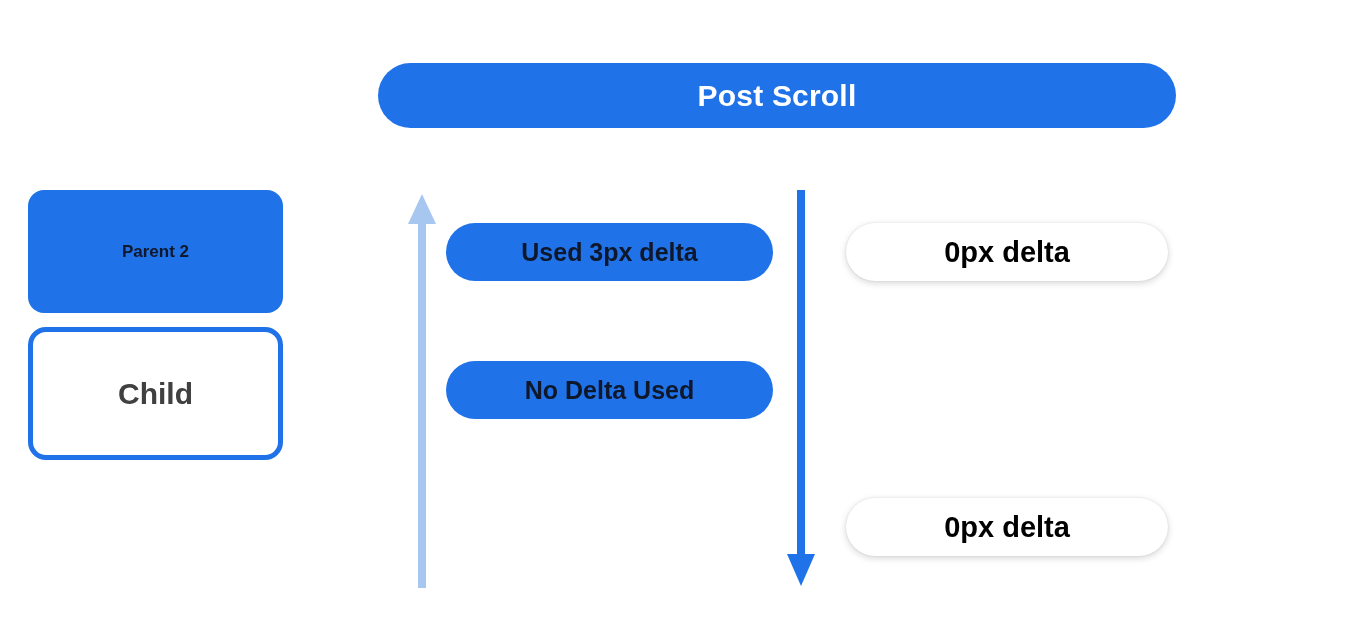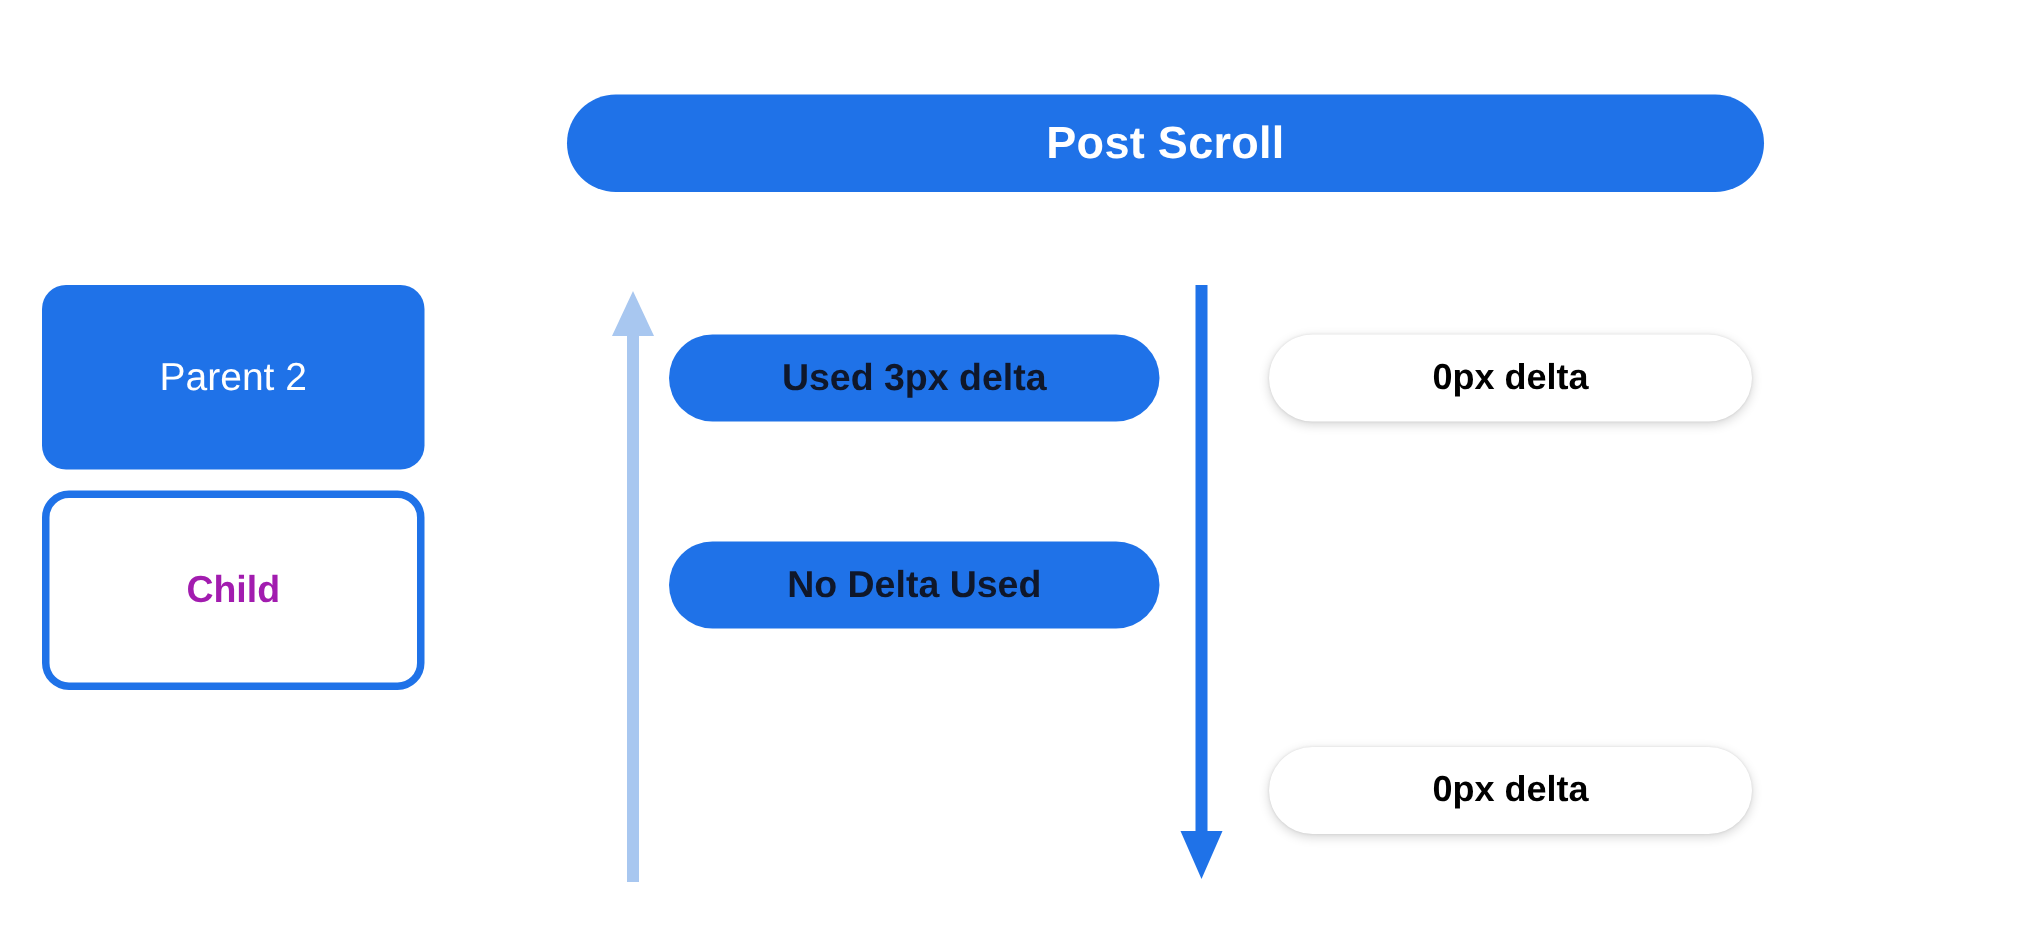--- a/index.html
+++ b/index.html
@@ -57,34 +57,34 @@
     align-items: center;
     justify-content: center;
     box-sizing: border-box;
     margin-bottom: 14px;
   }
   .stack-box.filled {
     background: #1f72e8;
     border: 0;
   }
   .stack-box.filled .stack-label {
-    color: #ffffff;
-    font-size: 26px;
-    font-weight: normal;
+    color: #0f172a;
+    font-size: 17px;
+    font-weight: bold;
   }
   .stack-box.outlined {
     background: #ffffff;
     border: 5px solid #1f72e8;
     height: 133px;
     border-radius: 18px;
     margin-bottom: 0;
   }
   .stack-box.outlined .stack-label {
-    color: #a21caf;
-    font-size: 25px;
+    color: #404040;
+    font-size: 30px;
     font-weight: bold;
   }
 
   
   .arrow {
     position: absolute;
   }
 
   
   .pill {
@@ -105,21 +105,21 @@
     font-weight: bold;
   }
   .pill-white {
     background: #ffffff;
     border-radius: 29px;
     height: 58px;
     box-shadow: 0 2px 7px rgba(0,0,0,0.17), 0 0 2px rgba(0,0,0,0.10);
   }
   .pill-white .pill-label {
     color: #000000;
-    font-size: 24px;
+    font-size: 29px;
     font-weight: bold;
   }
 
   
   #pill-used-delta   { left: 446px;  top: 223px; width: 327px; }
   #pill-no-delta     { left: 446px;  top: 361px; width: 327px; }
   #pill-delta-top    { left: 846px;  top: 223px; width: 322px; }
   #pill-delta-bottom { left: 846px;  top: 498px; width: 322px; }
 
   #arrow-up   { left: 404px; top: 190px; }

